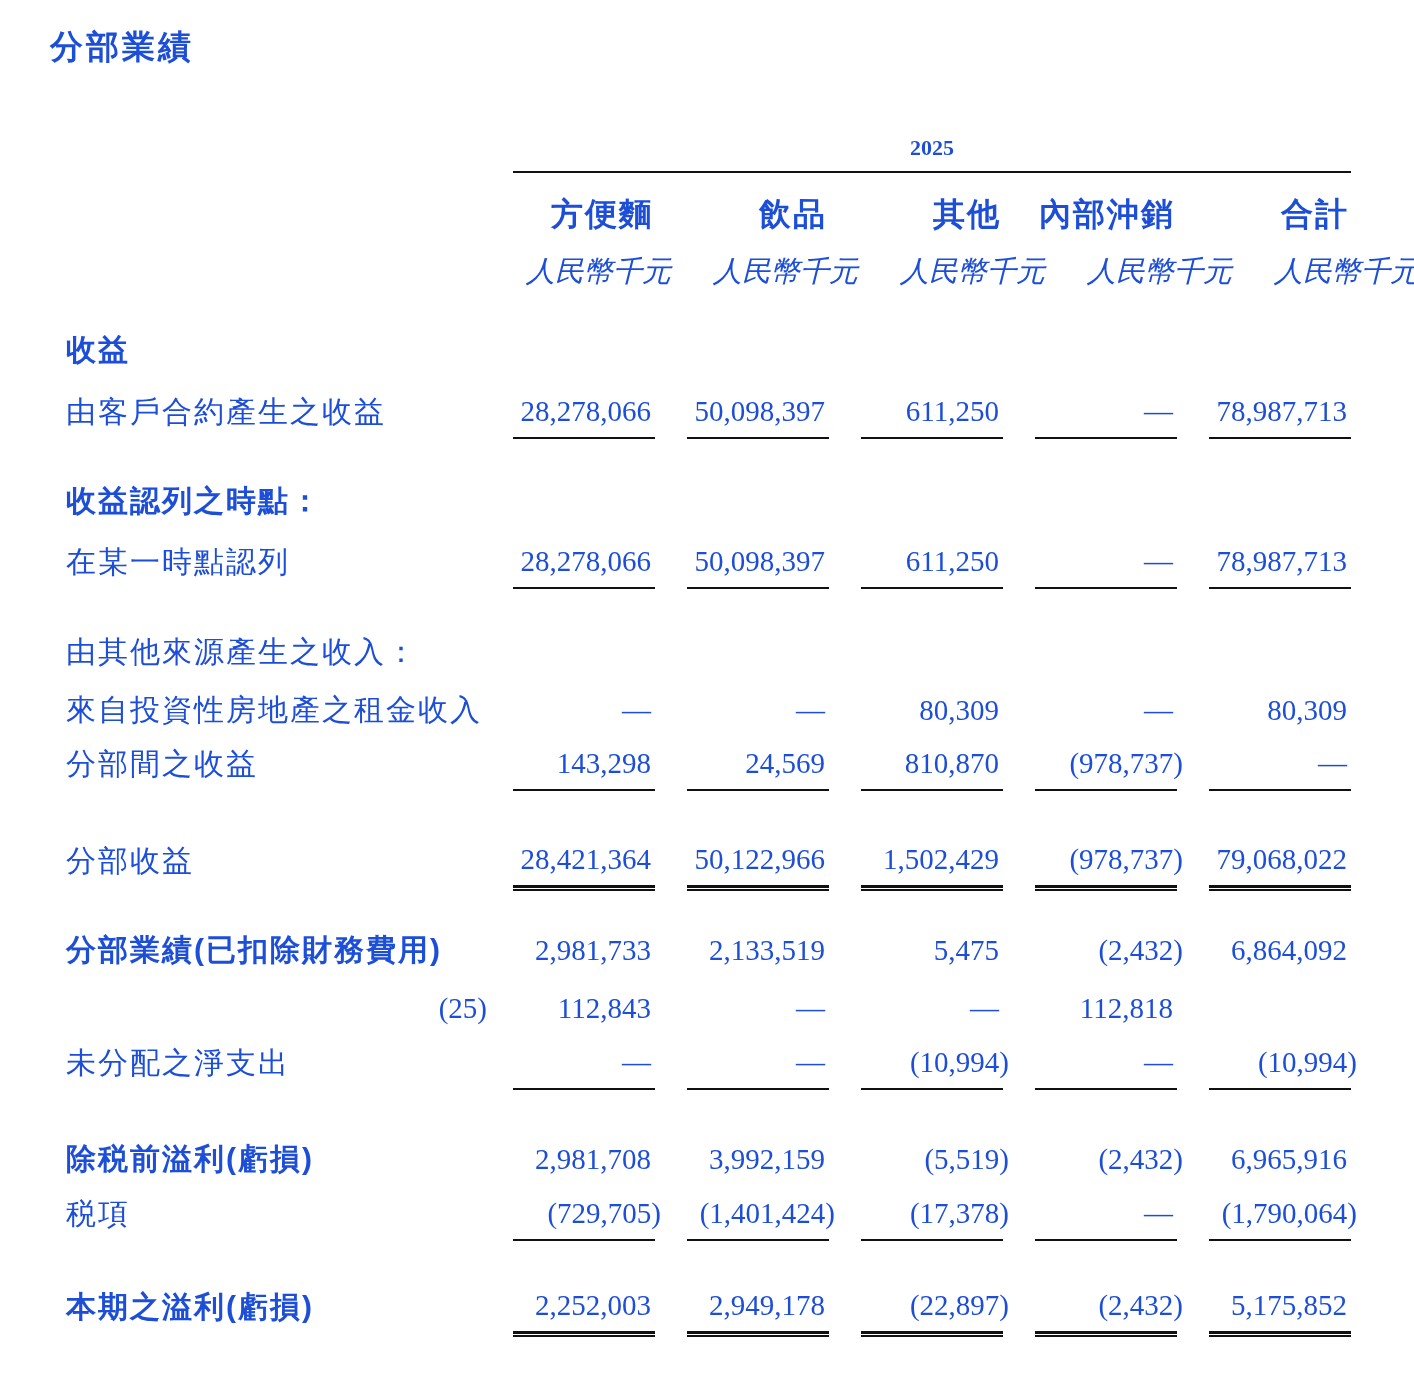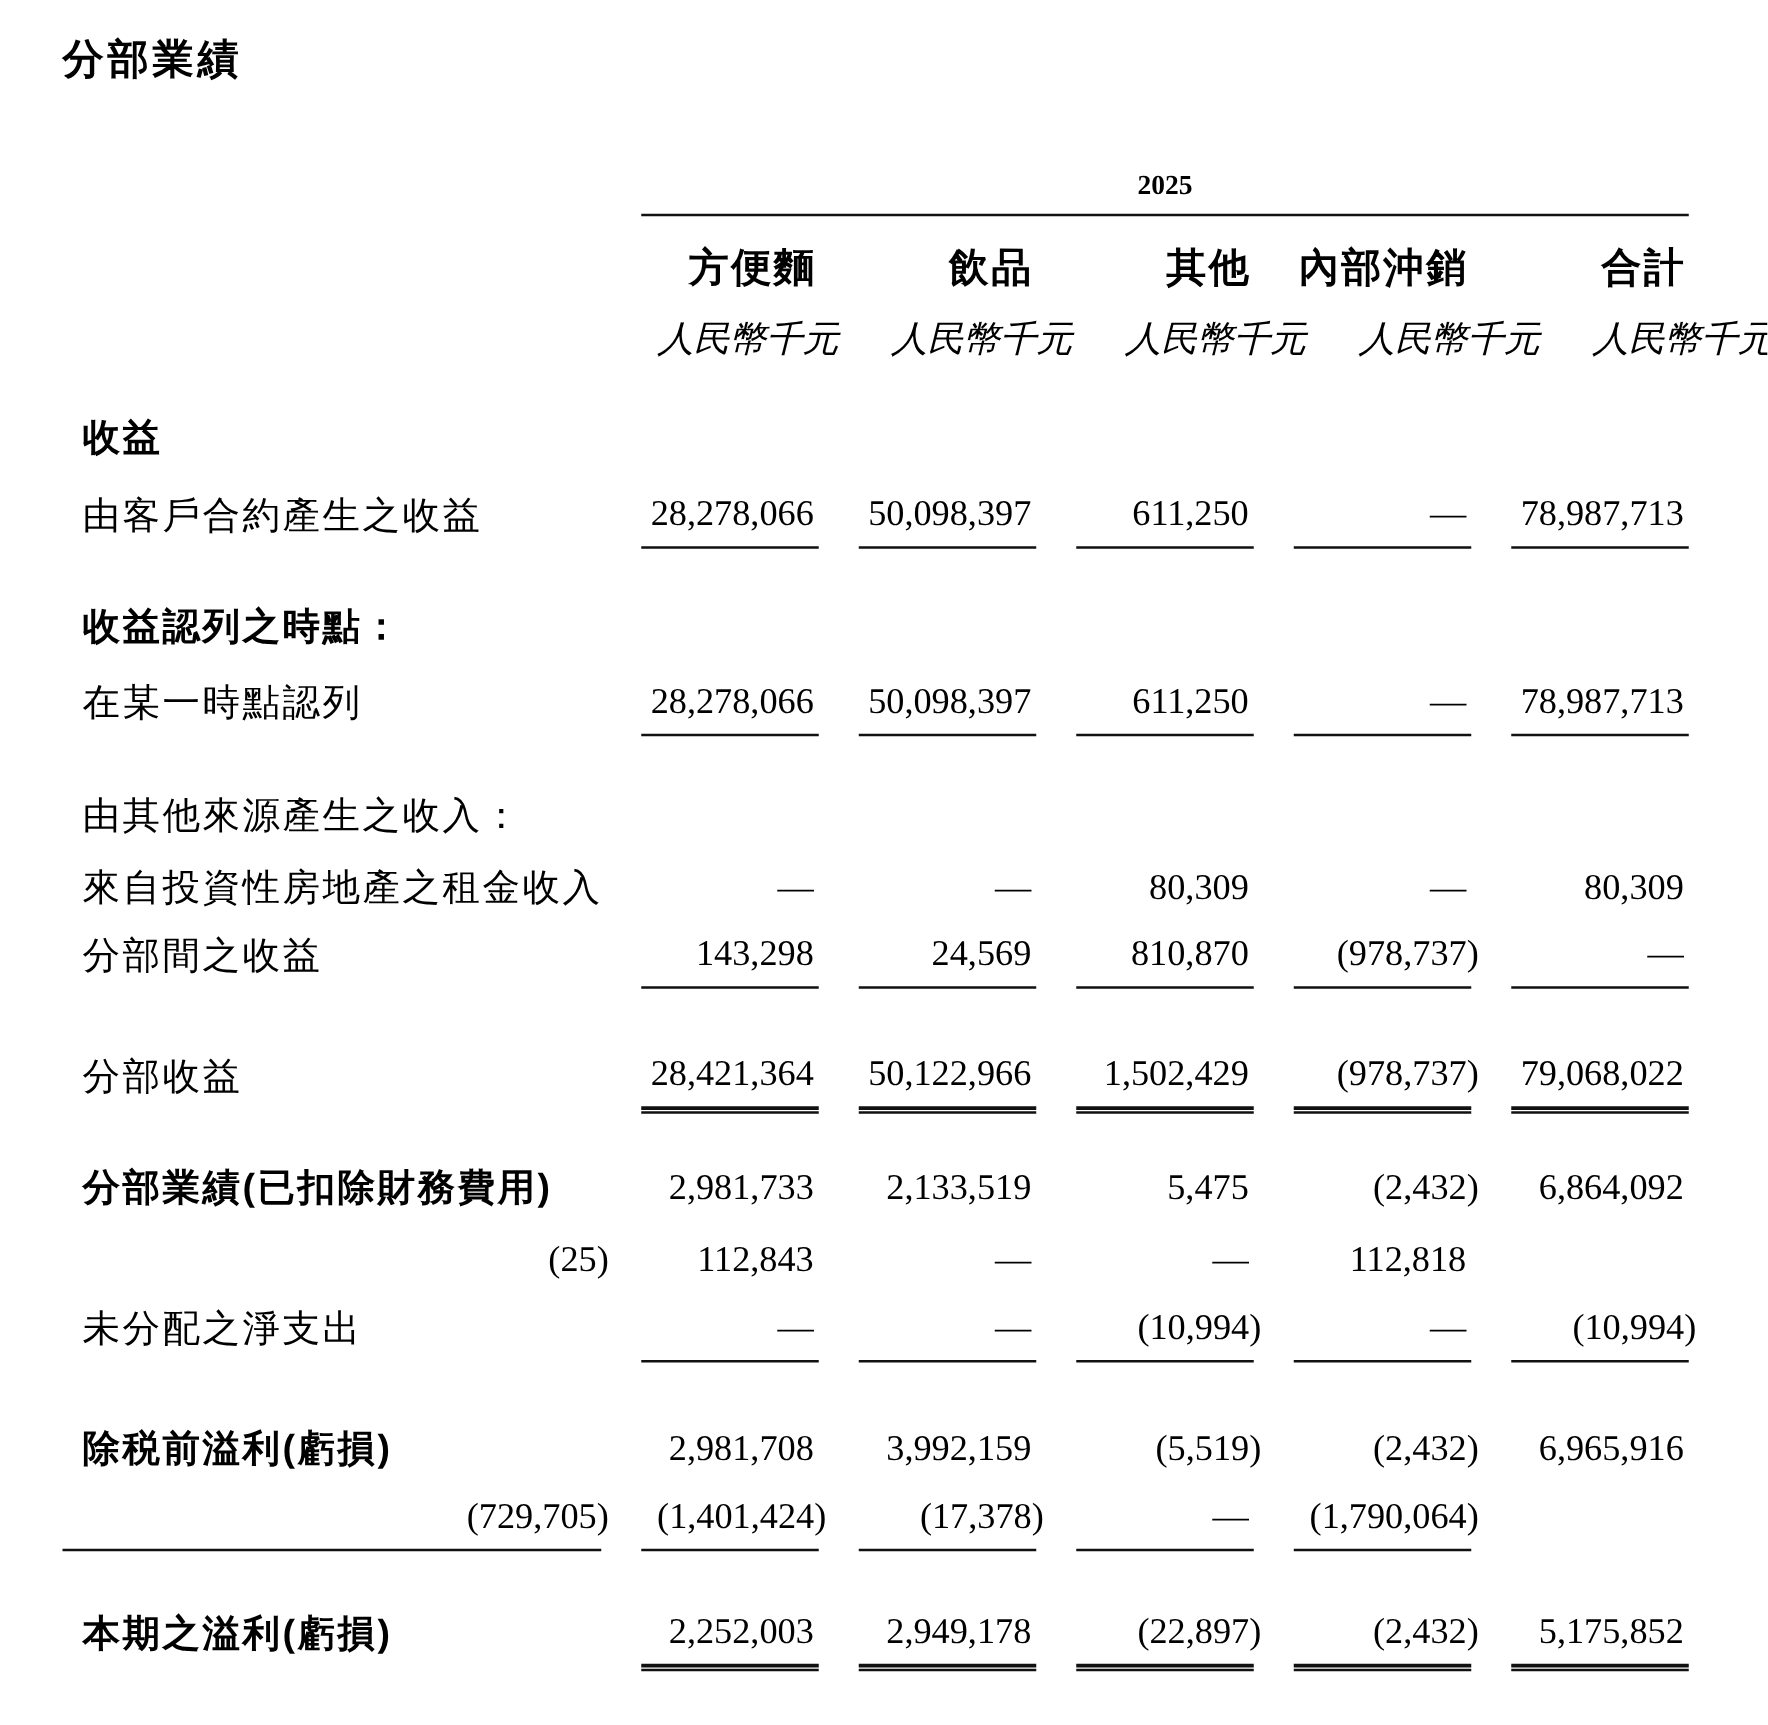--- a/index.html
+++ b/index.html
@@ -1,20 +1,20 @@
 <!DOCTYPE html>
 <html><head>
 <meta charset="utf-8">
 <style>
   html,body{margin:0;padding:0;background:#fff;}
   .page{
     position:relative;
     width:1414px;height:1380px;
     background:#ffffff;
-    color:#000000;
+    color:#1d4ed8;
     overflow:hidden;
     box-sizing:border-box;
     padding-left:50px;
     font-family:"Liberation Serif","DejaVu Serif",serif;
   }
   .title{
     margin:28px 0 0 0;
     font-family:"Liberation Sans","DejaVu Sans",sans-serif;
     font-weight:700;
     font-size:33px;
@@ -293,20 +293,21 @@
       </div>
     <div class="val">
         <span class="hang">(2,432)</span>
       </div>
     <div class="val">
         <span>6,965,916</span>
       </div>
   </div>
 
   <div class="grid row u1" style="margin-top:1px">
+    <div class="lbl">税項</div>
     <div class="val">
         <span class="hang">(729,705)</span>
       </div>
     <div class="val">
         <span class="hang">(1,401,424)</span>
       </div>
     <div class="val">
         <span class="hang">(17,378)</span>
       </div>
     <div class="val">

